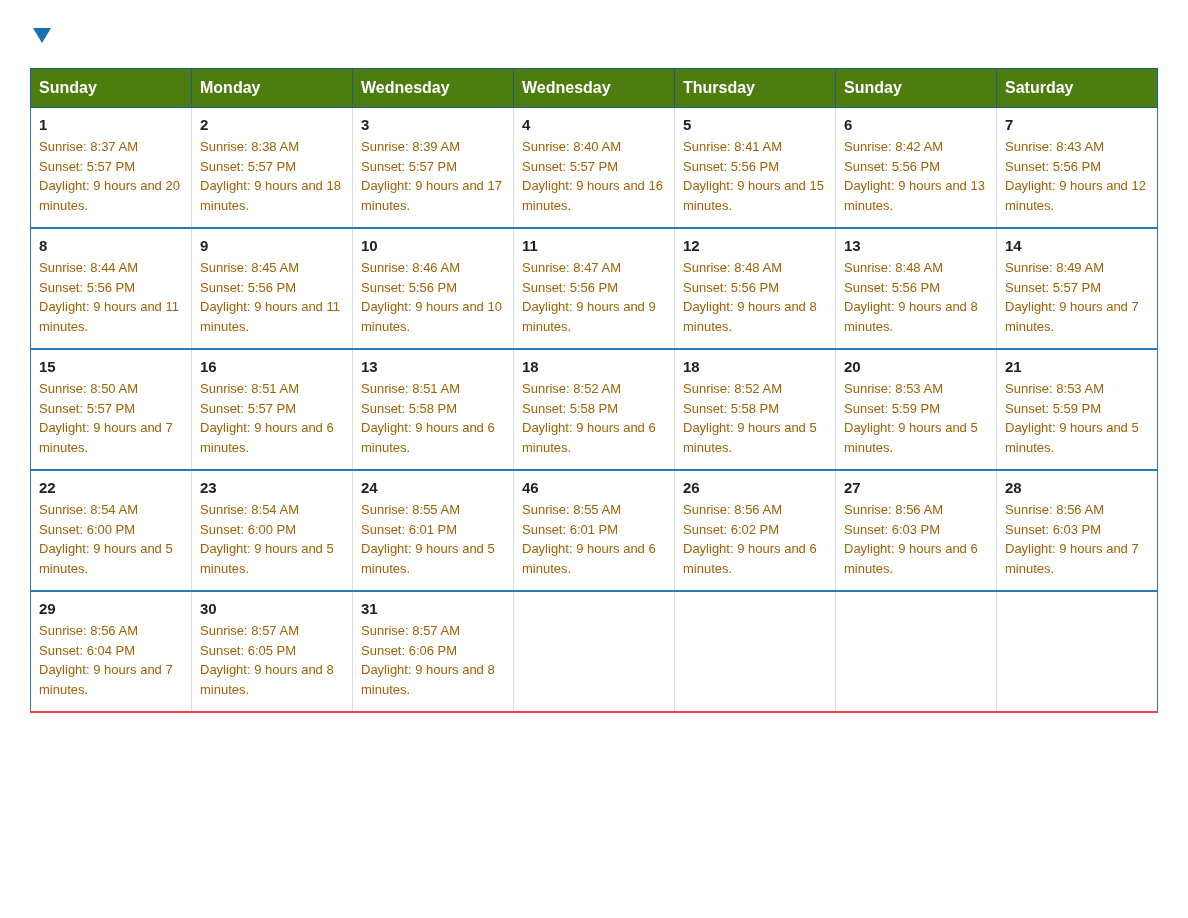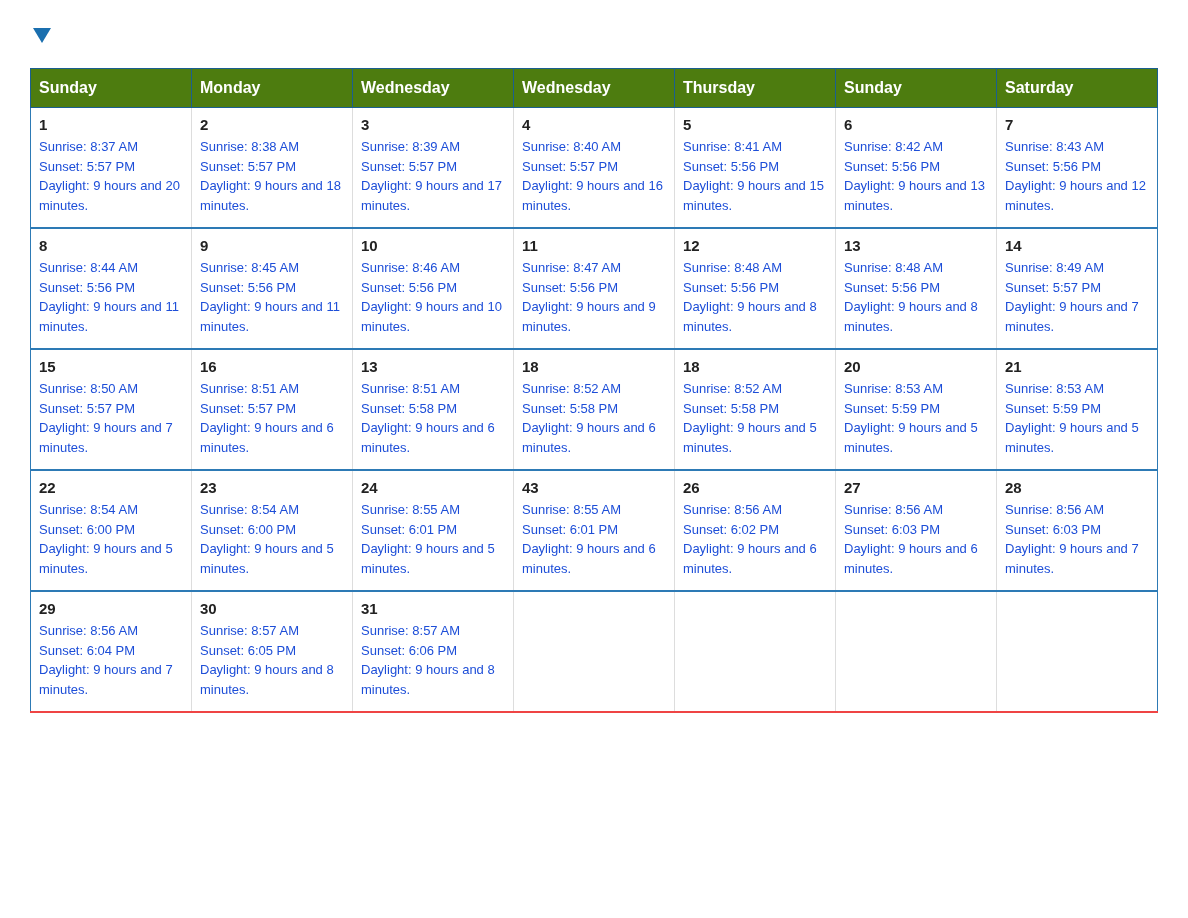--- a/index.html
+++ b/index.html
@@ -81,21 +81,21 @@
     .day-number {
       font-size: 15px;
       font-weight: bold;
       color: #222;
       margin-bottom: 4px;
       display: block;
     }
     .day-info {
       font-size: 13px;
       line-height: 1.5;
-      color: #1d4ed8;
+      color: #a16207;
     }
     .empty-cell {
       background: #fff;
     }
     tbody tr:last-child {
       border-bottom: 2px solid #ef4444;
     }
   </style>
 </head>
 <body>
@@ -223,21 +223,21 @@
         </td>
         <td>
           <span class="day-number">23</span>
           <div class="day-info">Sunrise: 8:54 AM<br>Sunset: 6:00 PM<br>Daylight: 9 hours and 5 minutes.</div>
         </td>
         <td>
           <span class="day-number">24</span>
           <div class="day-info">Sunrise: 8:55 AM<br>Sunset: 6:01 PM<br>Daylight: 9 hours and 5 minutes.</div>
         </td>
         <td>
-          <span class="day-number">43</span>
+          <span class="day-number">46</span>
           <div class="day-info">Sunrise: 8:55 AM<br>Sunset: 6:01 PM<br>Daylight: 9 hours and 6 minutes.</div>
         </td>
         <td>
           <span class="day-number">26</span>
           <div class="day-info">Sunrise: 8:56 AM<br>Sunset: 6:02 PM<br>Daylight: 9 hours and 6 minutes.</div>
         </td>
         <td>
           <span class="day-number">27</span>
           <div class="day-info">Sunrise: 8:56 AM<br>Sunset: 6:03 PM<br>Daylight: 9 hours and 6 minutes.</div>
         </td>

